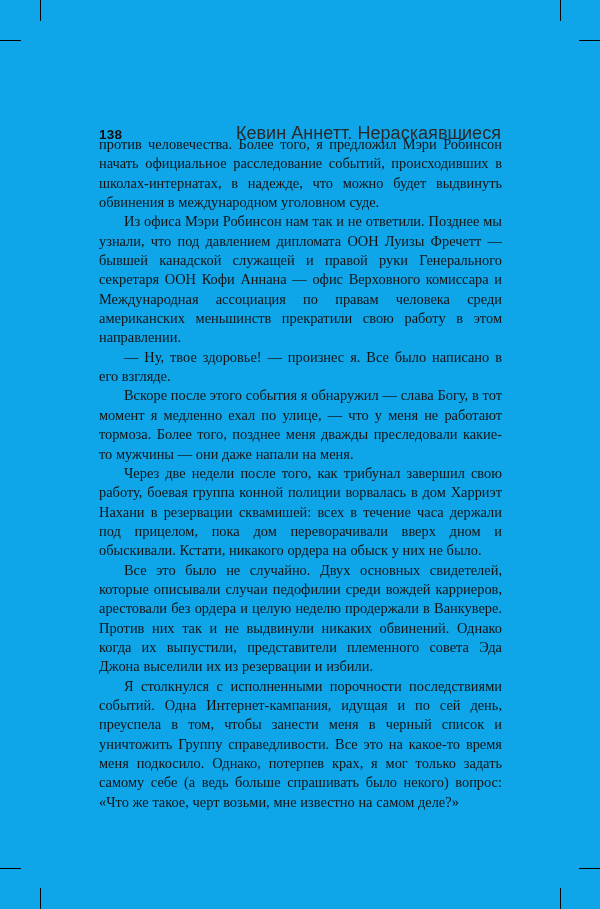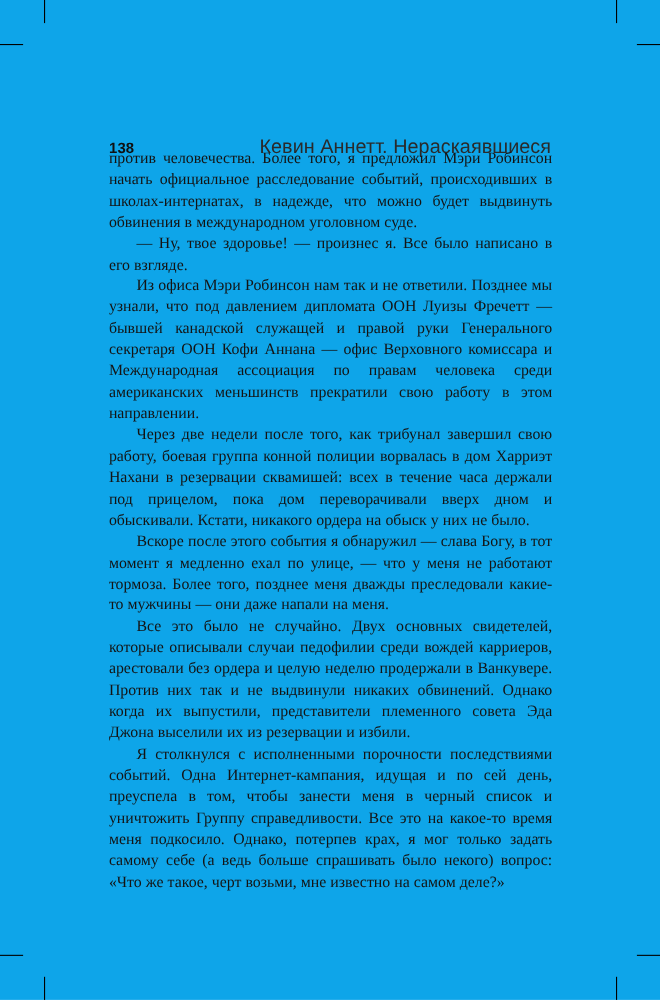--- a/index.html
+++ b/index.html
@@ -91,21 +91,21 @@
   <div class="crop crop-br-v"></div>
   <div class="crop crop-br-h"></div>
 
   <div class="running-head">
     <span class="folio">138</span>
     <span class="head-title">Кевин Аннетт. Нераскаявшиеся</span>
   </div>
 
   <div class="textblock">
     <p class="no-indent">против человечества. Более того, я предложил Мэри Робинсон начать официальное расследование событий, происходивших в школах-интернатах, в надежде, что можно будет выдвинуть обвинения в международном уголовном суде.</p>
+    <p>Из офиса Мэри Робинсон нам так и не ответили. Позднее мы узнали, что под давлением дипломата ООН Луизы Фречетт — бывшей канадской служащей и правой руки Генерального секретаря ООН Кофи Аннана — офис Верховного комиссара и Международная ассоциация по правам человека среди американских меньшинств прекратили свою работу в этом направлении.</p>
     <p>— Ну, твое здоровье! — произнес я. Все было написано в его взгляде.</p>
-    <p>Из офиса Мэри Робинсон нам так и не ответили. Позднее мы узнали, что под давлением дипломата ООН Луизы Фречетт — бывшей канадской служащей и правой руки Генерального секретаря ООН Кофи Аннана — офис Верховного комиссара и Международная ассоциация по правам человека среди американских меньшинств прекратили свою работу в этом направлении.</p>
+    <p>Вскоре после этого события я обнаружил — слава Богу, в тот момент я медленно ехал по улице, — что у меня не работают тормоза. Более того, позднее меня дважды преследовали какие-то мужчины — они даже напали на меня.</p>
     <p>Через две недели после того, как трибунал завершил свою работу, боевая группа конной полиции ворвалась в дом Харриэт Нахани в резервации сквамишей: всех в течение часа держали под прицелом, пока дом переворачивали вверх дном и обыскивали. Кстати, никакого ордера на обыск у них не было.</p>
-    <p>Вскоре после этого события я обнаружил — слава Богу, в тот момент я медленно ехал по улице, — что у меня не работают тормоза. Более того, позднее меня дважды преследовали какие-то мужчины — они даже напали на меня.</p>
     <p>Все это было не случайно. Двух основных свидетелей, которые описывали случаи педофилии среди вождей карриеров, арестовали без ордера и целую неделю продержали в Ванкувере. Против них так и не выдвинули никаких обвинений. Однако когда их выпустили, представители племенного совета Эда Джона выселили их из резервации и избили.</p>
     <p>Я столкнулся с исполненными порочности последствиями событий. Одна Интернет-кампания, идущая и по сей день, преуспела в том, чтобы занести меня в черный список и уничтожить Группу справедливости. Все это на какое-то время меня подкосило. Однако, потерпев крах, я мог только задать самому себе (а ведь больше спрашивать было некого) вопрос: «Что же такое, черт возьми, мне известно на самом деле?»</p>
   </div>
 
 </div>
 
 </body></html>

